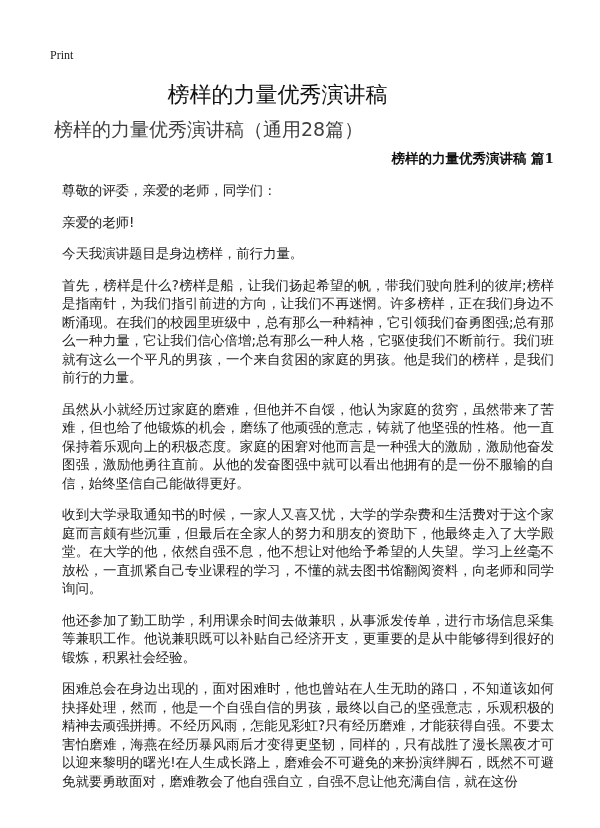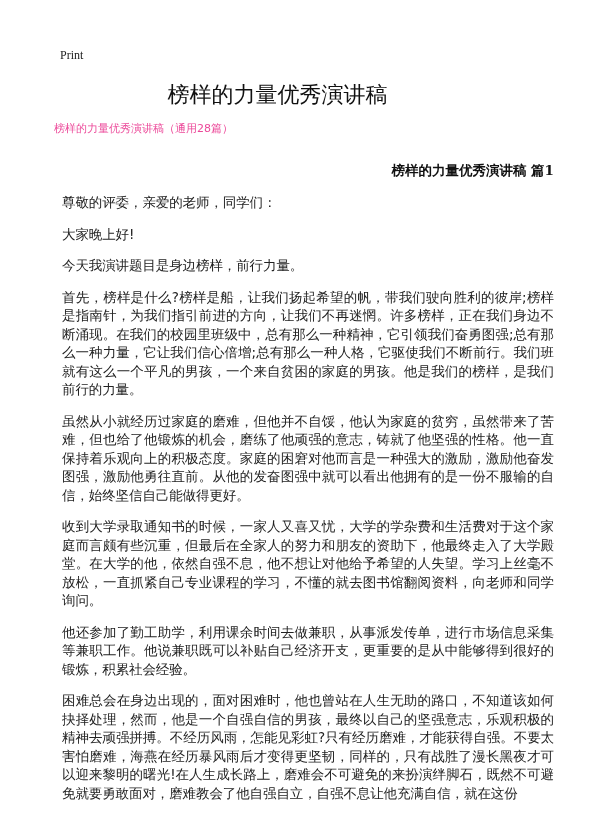--- a/index.html
+++ b/index.html
@@ -2,50 +2,50 @@
 <html><head>
   <meta charset="utf-8">
   <style>
     html, body { margin: 0; padding: 0; background: #ffffff; }
     body {
       width: 600px; height: 828px; overflow: hidden; position: relative;
       font-family: "DejaVu Sans", "Liberation Sans", sans-serif;
       color: #111111;
     }
     .print-label {
-      position: absolute; left: 60px; top: 48px;
+      position: absolute; left: 50px; top: 48px;
       font-family: "Liberation Serif", "DejaVu Serif", serif;
       font-size: 12px; color: #222;
     }
     .doc-title {
       position: absolute; left: 0; top: 80px; width: 555px; text-align: center;
       font-size: 22px; font-weight: normal; letter-spacing: 0px; color: #111;
       margin: 0;
     }
     .content {
       position: absolute; left: 54px; top: 120px; width: 500px;
     }
-    .subtitle { font-size: 11px; line-height: 18px; margin: 0 0 23px 0; color: #ec4899; }
+    .subtitle { font-size: 19px; line-height: 18px; margin: 0 0 11px 0; color: #404040; }
     .section-title { font-size: 13.5px; line-height: 18px; margin: 0 0 14px 0; font-weight: bold; font-family: "DejaVu Serif", "Liberation Serif", serif; text-align: right; }
     .para {
       font-size: 13.5px; line-height: 18.5px; margin: 0 0 13px 8px; color: #222;
       text-align: justify; letter-spacing: -0.1px;
     }
   </style>
 </head>
 <body>
 
 <div class="print-label">Print</div>
 
 <h1 class="doc-title">榜样的力量优秀演讲稿</h1>
 
 <div class="content">
   <p class="subtitle">榜样的力量优秀演讲稿（通用28篇）</p>
   <p class="section-title">榜样的力量优秀演讲稿 篇1</p>
   <p class="para">尊敬的评委，亲爱的老师，同学们：</p>
-  <p class="para">大家晚上好!</p>
+  <p class="para">亲爱的老师!</p>
   <p class="para">今天我演讲题目是身边榜样，前行力量。</p>
   <p class="para">首先，榜样是什么?榜样是船，让我们扬起希望的帆，带我们驶向胜利的彼岸;榜样是指南针，为我们指引前进的方向，让我们不再迷惘。许多榜样，正在我们身边不断涌现。在我们的校园里班级中，总有那么一种精神，它引领我们奋勇图强;总有那么一种力量，它让我们信心倍增;总有那么一种人格，它驱使我们不断前行。我们班就有这么一个平凡的男孩，一个来自贫困的家庭的男孩。他是我们的榜样，是我们前行的力量。</p>
   <p class="para">虽然从小就经历过家庭的磨难，但他并不自馁，他认为家庭的贫穷，虽然带来了苦难，但也给了他锻炼的机会，磨练了他顽强的意志，铸就了他坚强的性格。他一直保持着乐观向上的积极态度。家庭的困窘对他而言是一种强大的激励，激励他奋发图强，激励他勇往直前。从他的发奋图强中就可以看出他拥有的是一份不服输的自信，始终坚信自己能做得更好。</p>
   <p class="para">收到大学录取通知书的时候，一家人又喜又忧，大学的学杂费和生活费对于这个家庭而言颇有些沉重，但最后在全家人的努力和朋友的资助下，他最终走入了大学殿堂。在大学的他，依然自强不息，他不想让对他给予希望的人失望。学习上丝毫不放松，一直抓紧自己专业课程的学习，不懂的就去图书馆翻阅资料，向老师和同学询问。</p>
   <p class="para">他还参加了勤工助学，利用课余时间去做兼职，从事派发传单，进行市场信息采集等兼职工作。他说兼职既可以补贴自己经济开支，更重要的是从中能够得到很好的锻炼，积累社会经验。</p>
   <p class="para">困难总会在身边出现的，面对困难时，他也曾站在人生无助的路口，不知道该如何抉择处理，然而，他是一个自强自信的男孩，最终以自己的坚强意志，乐观积极的精神去顽强拼搏。不经历风雨，怎能见彩虹?只有经历磨难，才能获得自强。不要太害怕磨难，海燕在经历暴风雨后才变得更坚韧，同样的，只有战胜了漫长黑夜才可以迎来黎明的曙光!在人生成长路上，磨难会不可避免的来扮演绊脚石，既然不可避免就要勇敢面对，磨难教会了他自强自立，自强不息让他充满自信，就在这份</p>
 </div>
 
 </body></html>

